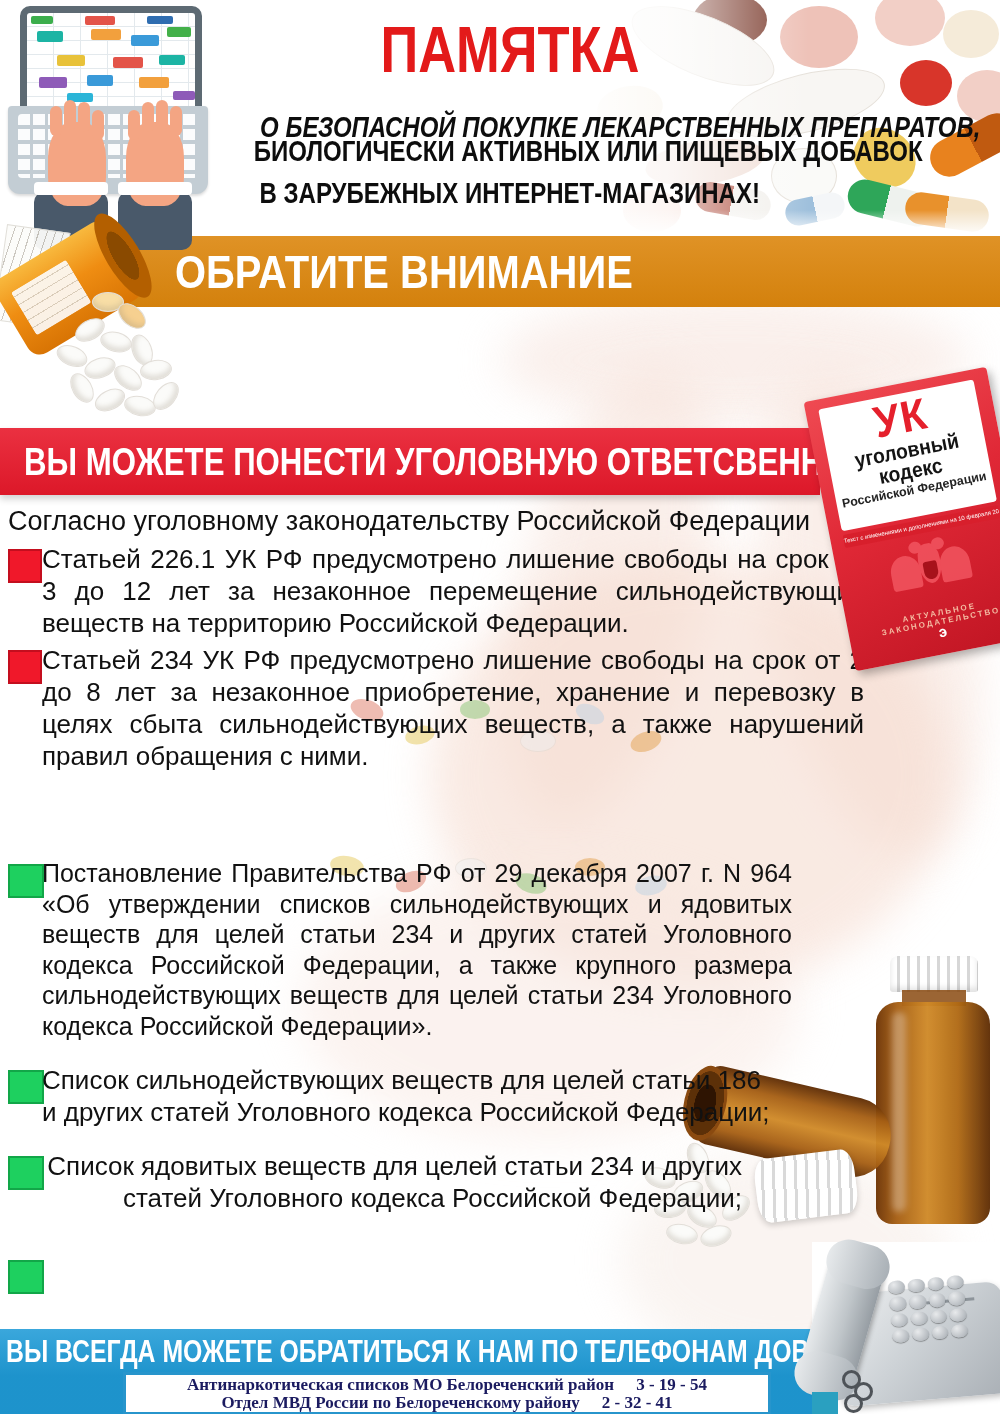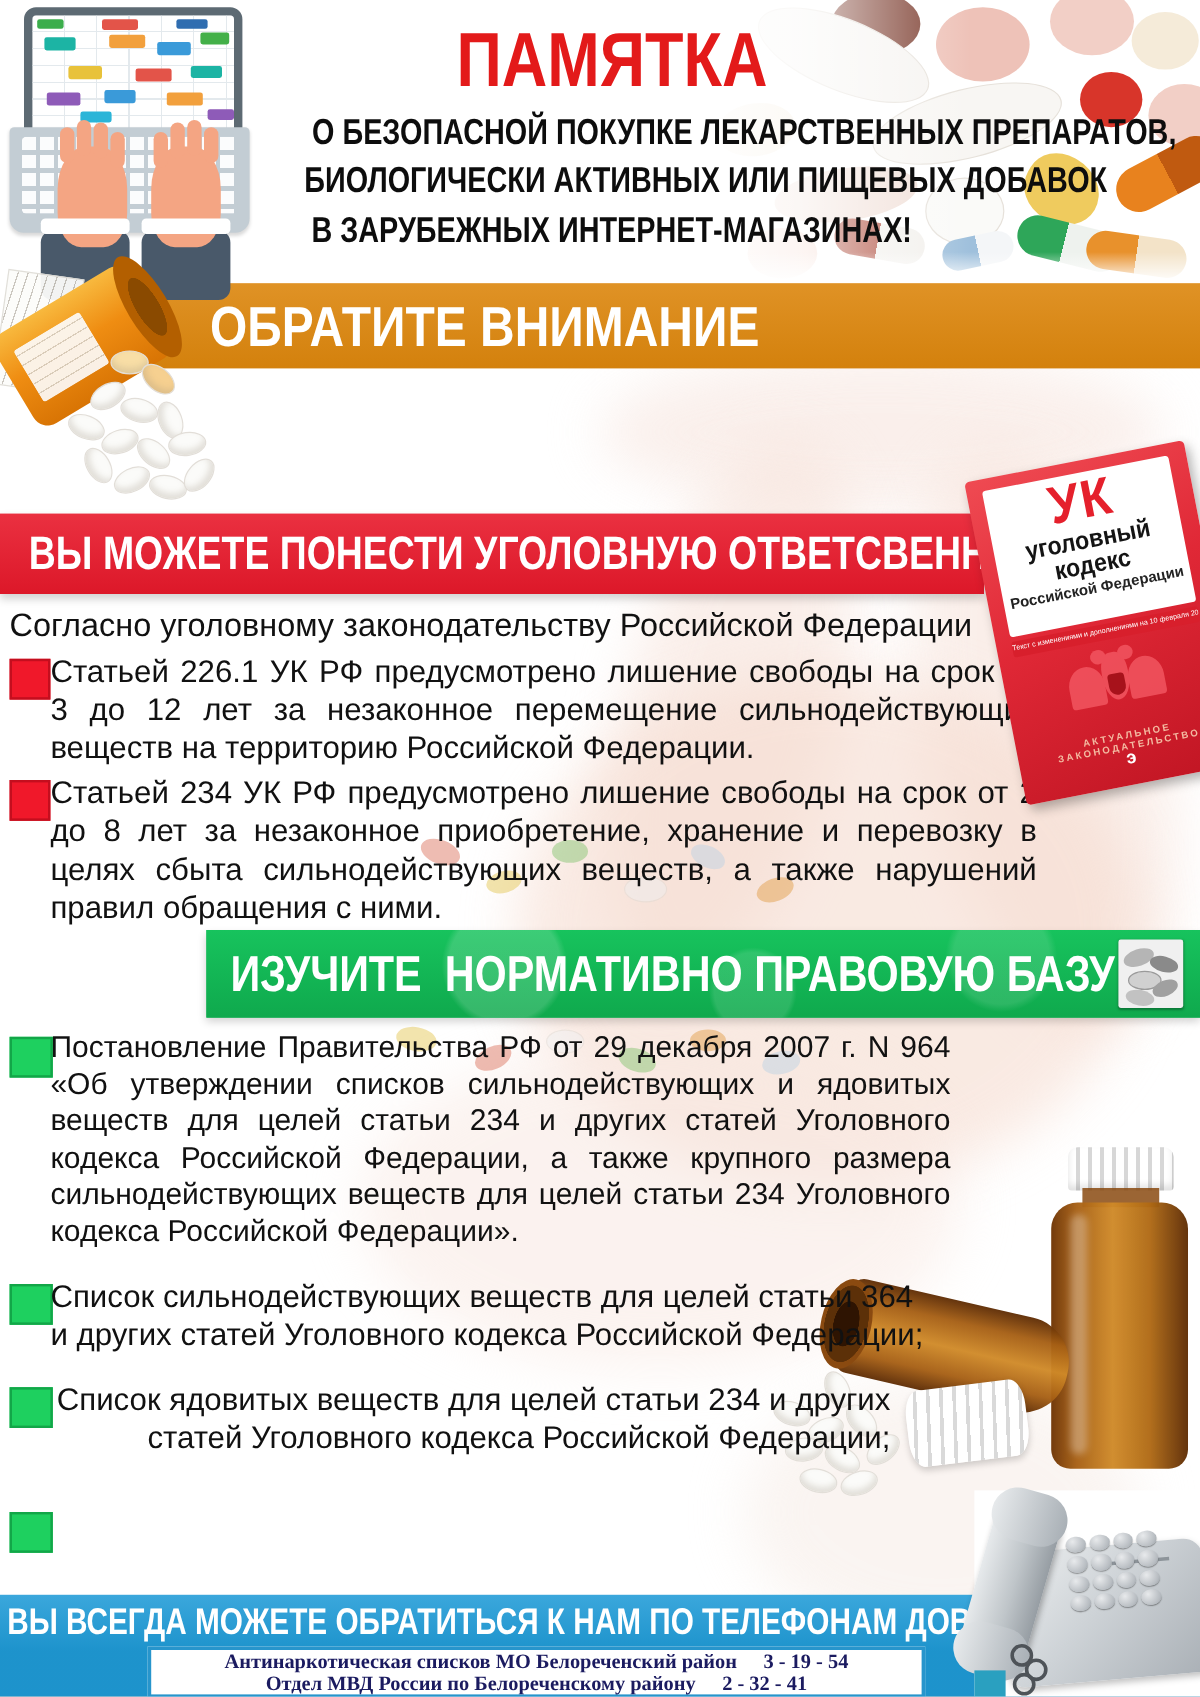--- a/index.html
+++ b/index.html
@@ -233,21 +233,21 @@
       <span class="f" style="left:2px;top:-12px;"></span>
         <span class="f" style="left:16px;top:-20px;"></span>
       <span class="f" style="left:30px;top:-22px;"></span>
         <span class="f" style="left:44px;"></span>
     </div>
   </div>
 
   <div id="title-wrap" class="abs">
     <span id="poster-title" class="cond">ПАМЯТКА</span>
   </div>
-  <div class="subtitle" style="top:92px;"><span class="cond">О БЕЗОПАСНОЙ ПОКУПКЕ ЛЕКАРСТВЕННЫХ ПРЕПАРАТОВ,</span></div>
+  <div class="subtitle" style="top:108px;font-style:italic;"><span class="cond">О БЕЗОПАСНОЙ ПОКУПКЕ ЛЕКАРСТВЕННЫХ ПРЕПАРАТОВ,</span></div>
   <div class="subtitle" style="top:132px;"><span class="cond">БИОЛОГИЧЕСКИ АКТИВНЫХ ИЛИ ПИЩЕВЫХ ДОБАВОК</span></div>
   <div class="subtitle" style="top:174px;"><span class="cond">В ЗАРУБЕЖНЫХ ИНТЕРНЕТ-МАГАЗИНАХ!</span></div>
 
   <div id="attention-band" class="band">
     <span class="cond">ОБРАТИТЕ ВНИМАНИЕ</span>
   </div>
 
   <div id="pill-bottle" class="abs">
     <div id="pb-label"></div>
     <div id="pb-group">
@@ -296,30 +296,20 @@
   </div>
 
   <div id="criminal-intro" class="abs">Согласно уголовному законодательству Российской Федерации</div>
 
   <span class="bullet red" style="left:8px;top:549px;"></span>
   <p class="item-text" style="left:42px;top:543px;width:822px;margin:0;">Статьей 226.1 УК РФ предусмотрено  лишение свободы на срок от 3 до 12 лет за незаконное перемещение сильнодействующих веществ на территорию Российской Федерации.</p>
 
   <span class="bullet red" style="left:8px;top:650px;"></span>
   <p class="item-text" style="left:42px;top:644px;width:822px;margin:0;">Статьей 234 УК РФ предусмотрено лишение свободы на срок от 2 до 8 лет за незаконное приобретение, хранение и перевозку в целях сбыта сильнодействующих веществ, а также нарушений правил обращения с ними.</p>
 
-  <div id="legal-band" class="band">
-    <span class="cond">ИЗУЧИТЕ  НОРМАТИВНО ПРАВОВУЮ БАЗУ</span>
-    <span id="band-pills-icon">
-      <i style="left:4px;top:8px;width:26px;height:14px;background:#b5b5b5;transform:rotate(-18deg);"></i>
-      <i style="left:26px;top:14px;width:24px;height:13px;background:#8a8a8a;transform:rotate(14deg);"></i>
-      <i style="left:8px;top:26px;width:26px;height:14px;background:#d0d0d0;border:1px solid #9a9a9a;"></i>
-      <i style="left:28px;top:34px;width:22px;height:13px;background:#a0a0a0;transform:rotate(-22deg);"></i>
-      <i style="left:6px;top:42px;width:24px;height:13px;background:#c2c2c2;transform:rotate(10deg);"></i>
-    </span>
-  </div>
 
   <div id="amber-bottles" class="abs">
     <div id="ab-cap"></div>
     <div id="ab-neck"></div>
     <div id="ab-body"></div>
     <div id="ab-lying">
       <div id="ab-lbody"></div>
       <div id="ab-mouth"></div>
     </div>
     <div id="ab-lcap"></div>
@@ -331,21 +321,21 @@
     <span class="wpill" style="left:82px;top:268px;transform:rotate(-40deg);"></span>
     <span class="wpill" style="left:28px;top:294px;transform:rotate(12deg);"></span>
     <span class="wpill" style="left:62px;top:296px;transform:rotate(-18deg);"></span>
     <span class="wpill" style="left:44px;top:218px;transform:rotate(66deg);"></span>
   </div>
 
   <span class="bullet green" style="left:8px;top:864px;"></span>
   <p class="item-text" style="left:42px;top:858px;width:750px;margin:0;font-size:25px;line-height:30.5px;">Постановление Правительства РФ от 29 декабря 2007 г. N 964 «Об утверждении списков  сильнодействующих и ядовитых веществ  для целей  статьи 234  и других  статей Уголовного кодекса Российской  Федерации, а также крупного размера сильнодействующих веществ для целей статьи 234 Уголовного кодекса Российской Федерации».</p>
 
   <span class="bullet green" style="left:8px;top:1070px;"></span>
-  <p class="item-text" style="left:42px;top:1064px;width:735px;margin:0;text-align:left;">Список сильнодействующих веществ для целей статьи 364 и других статей Уголовного кодекса Российской Федерации;</p>
+  <p class="item-text" style="left:42px;top:1064px;width:735px;margin:0;text-align:left;">Список сильнодействующих веществ для целей статьи 186 и других статей Уголовного кодекса Российской Федерации;</p>
 
   <span class="bullet green" style="left:8px;top:1156px;"></span>
   <p class="item-text" style="left:42px;top:1150px;width:700px;margin:0;text-align:right;">Список ядовитых веществ для целей статьи 234 и других статей Уголовного кодекса Российской Федерации;</p>
 
   <span class="bullet green" style="left:8px;top:1260px;"></span>
 
   <div id="hotline-band" class="band">
     <span class="cond">ВЫ ВСЕГДА МОЖЕТЕ ОБРАТИТЬСЯ К НАМ ПО ТЕЛЕФОНАМ ДОВЕРИЯ</span>
   </div>
 

